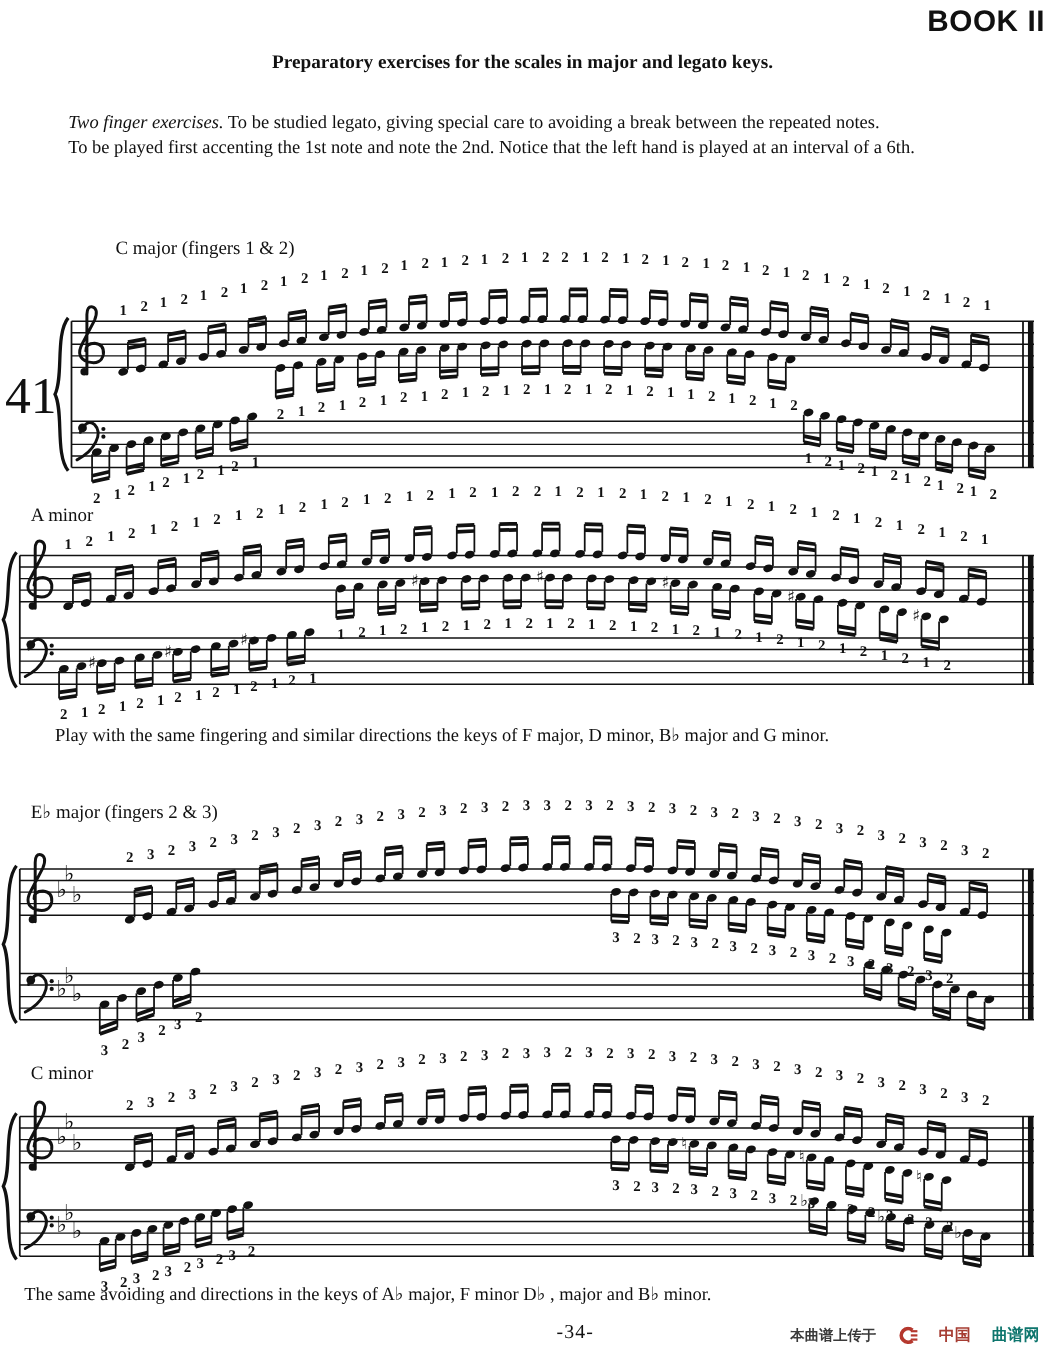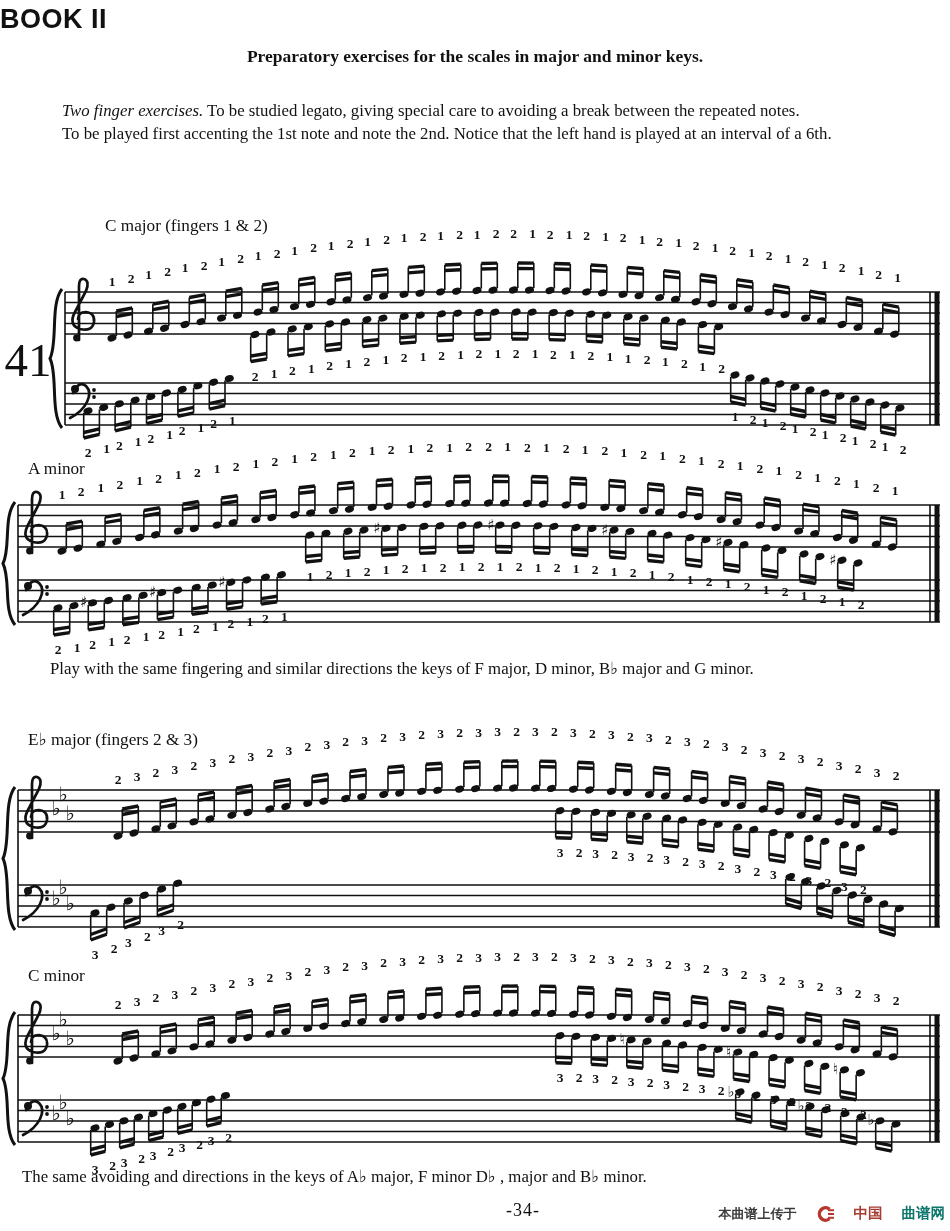--- a/index.html
+++ b/index.html
@@ -1,38 +1,38 @@
 <!DOCTYPE html>
 <html><head>
 <meta charset="utf-8">
 <style>
   html,body{margin:0;padding:0;background:#ffffff;}
   .page{position:relative;width:950px;height:1231px;background:#fff;color:#111;
         font-family:"Liberation Serif","DejaVu Serif",serif;overflow:hidden;}
-  .title{position:absolute;top:4px;left:0;width:100%;text-align:left;
+  .title{position:absolute;top:4px;left:0;width:100%;text-align:right;
          font-family:"Liberation Sans","DejaVu Sans",sans-serif;font-weight:bold;font-size:27px;letter-spacing:.5px;}
   .subtitle{position:absolute;top:46px;left:0;width:100%;text-align:center;font-weight:bold;font-size:17.5px;}
   .intro{position:absolute;left:62px;top:100px;width:862px;font-size:16.8px;line-height:22.5px;}
   .lead{font-style:italic;}
   .syslabel{position:absolute;font-size:17.2px;font-family:"Liberation Serif","DejaVu Sans",serif;}
   .note{position:absolute;left:22px;width:910px;font-size:16.8px;font-family:"Liberation Serif","DejaVu Sans",serif;}
   .system{position:absolute;left:0;overflow:visible;}
   .pageno{position:absolute;bottom:10px;left:0;width:100%;text-align:center;font-size:18px;letter-spacing:1px;padding-left:48px;}
   .watermark{position:absolute;right:5px;bottom:8px;display:flex;align-items:center;gap:19px;
              font-family:"Liberation Sans","DejaVu Sans",sans-serif;font-weight:bold;font-size:13px;color:#3a3a3a;}
   .wm-bold{color:#a63d33;font-size:14.5px;font-weight:bold;}
   .wm-light{color:#0f766e;font-size:14.5px;font-weight:bold;}
 </style>
 </head>
 <body>
 
 <div class="page">
 
   <div class="title">BOOK II</div>
-  <div class="subtitle">Preparatory exercises for the scales in major and minor keys.</div>
+  <div class="subtitle">Preparatory exercises for the scales in major and legato keys.</div>
 
   <div class="intro">
     <div><span class="lead">Two finger exercises.</span><span> To be studied legato, giving special care to avoiding a break between the repeated notes.</span></div>
     <div>To be played first accenting the 1st note and note the 2nd. Notice that the left hand is played at an interval of a 6th.</div>
   </div>
 
   <div class="syslabel" style="left:105px;top:216px;">C major (fingers 1 &amp; 2)</div>
   <svg class="system" style="top:238px;" width="950" height="210">
       <line x1="65" y1="54" x2="940" y2="54" stroke="#111" stroke-width="1.3"></line>
       <line x1="65" y1="64.5" x2="940" y2="64.5" stroke="#111" stroke-width="1.3"></line>

